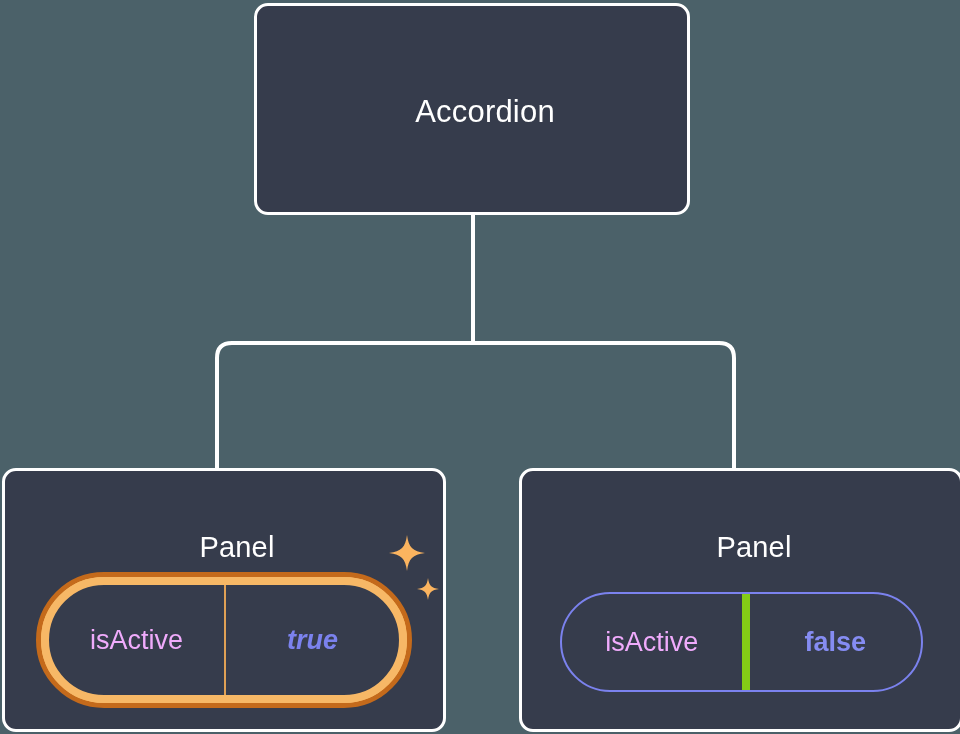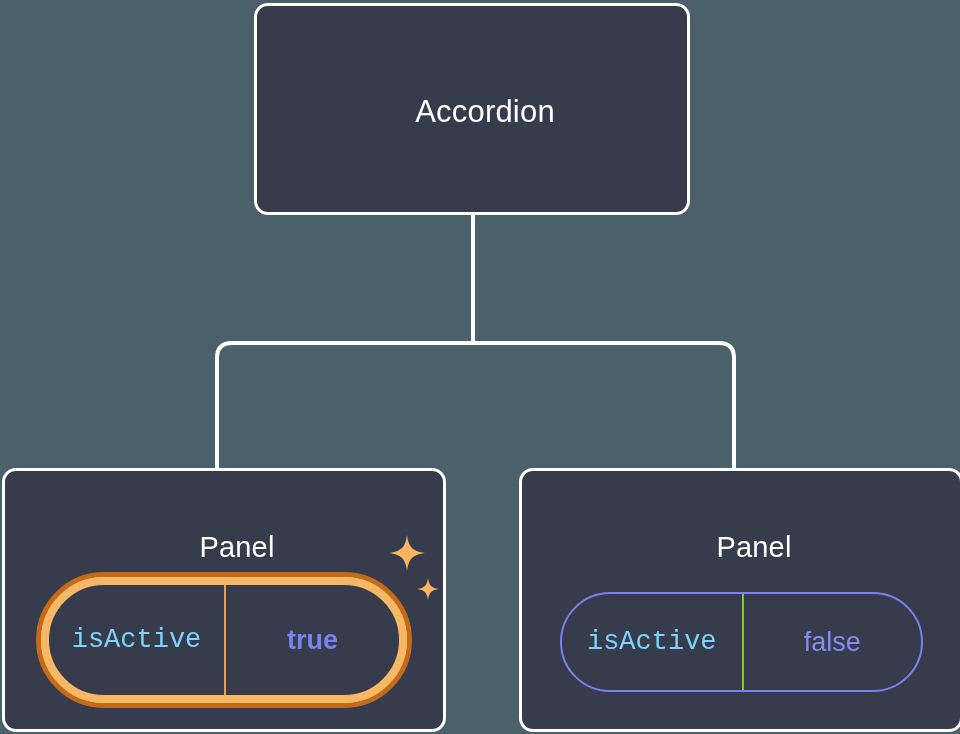--- a/index.html
+++ b/index.html
@@ -80,24 +80,23 @@
     box-sizing: border-box;
   }
   .pill-cell {
     display: flex;
     align-items: center;
     justify-content: center;
     box-sizing: border-box;
     white-space: nowrap;
   }
   .pill-key {
-    color: #7dd3fc;
+    color: #f0abfc;
     font-size: 27px;
     font-weight: 400;
-    font-family: Liberation Mono, monospace;
   }
   .pill-val {
     font-size: 27px;
   }
 
   
   #pill-left {
     left: 36px;
     top: 572px;
     width: 376px;
@@ -118,40 +117,41 @@
     background: #363c4c;
     overflow: hidden;
   }
   #pill-left-inner .pill-cell {
     flex: 1 1 50%;
   }
   #pill-left-inner .pill-val {
     border-left: 2px solid #e0a155;
     color: #7b82ee;
     font-weight: bold;
+    font-style: italic;
   }
 
   
   #pill-right {
     left: 560px;
     top: 592px;
     width: 363px;
     height: 100px;
     border-radius: 50px;
     border: 2px solid #7b82ee;
     background: transparent;
     overflow: hidden;
   }
   #pill-right .pill-cell {
     flex: 1 1 50%;
   }
   #pill-right .pill-val {
-    border-left: 2px solid #84cc16;
+    border-left: 8px solid #84cc16;
     color: #858cf2;
-    font-weight: 400;
+    font-weight: 700;
     text-align: right;
   }
 
   
   #sparkles {
     position: absolute;
     left: 383px;
     top: 533px;
     width: 62px;
     height: 74px;

